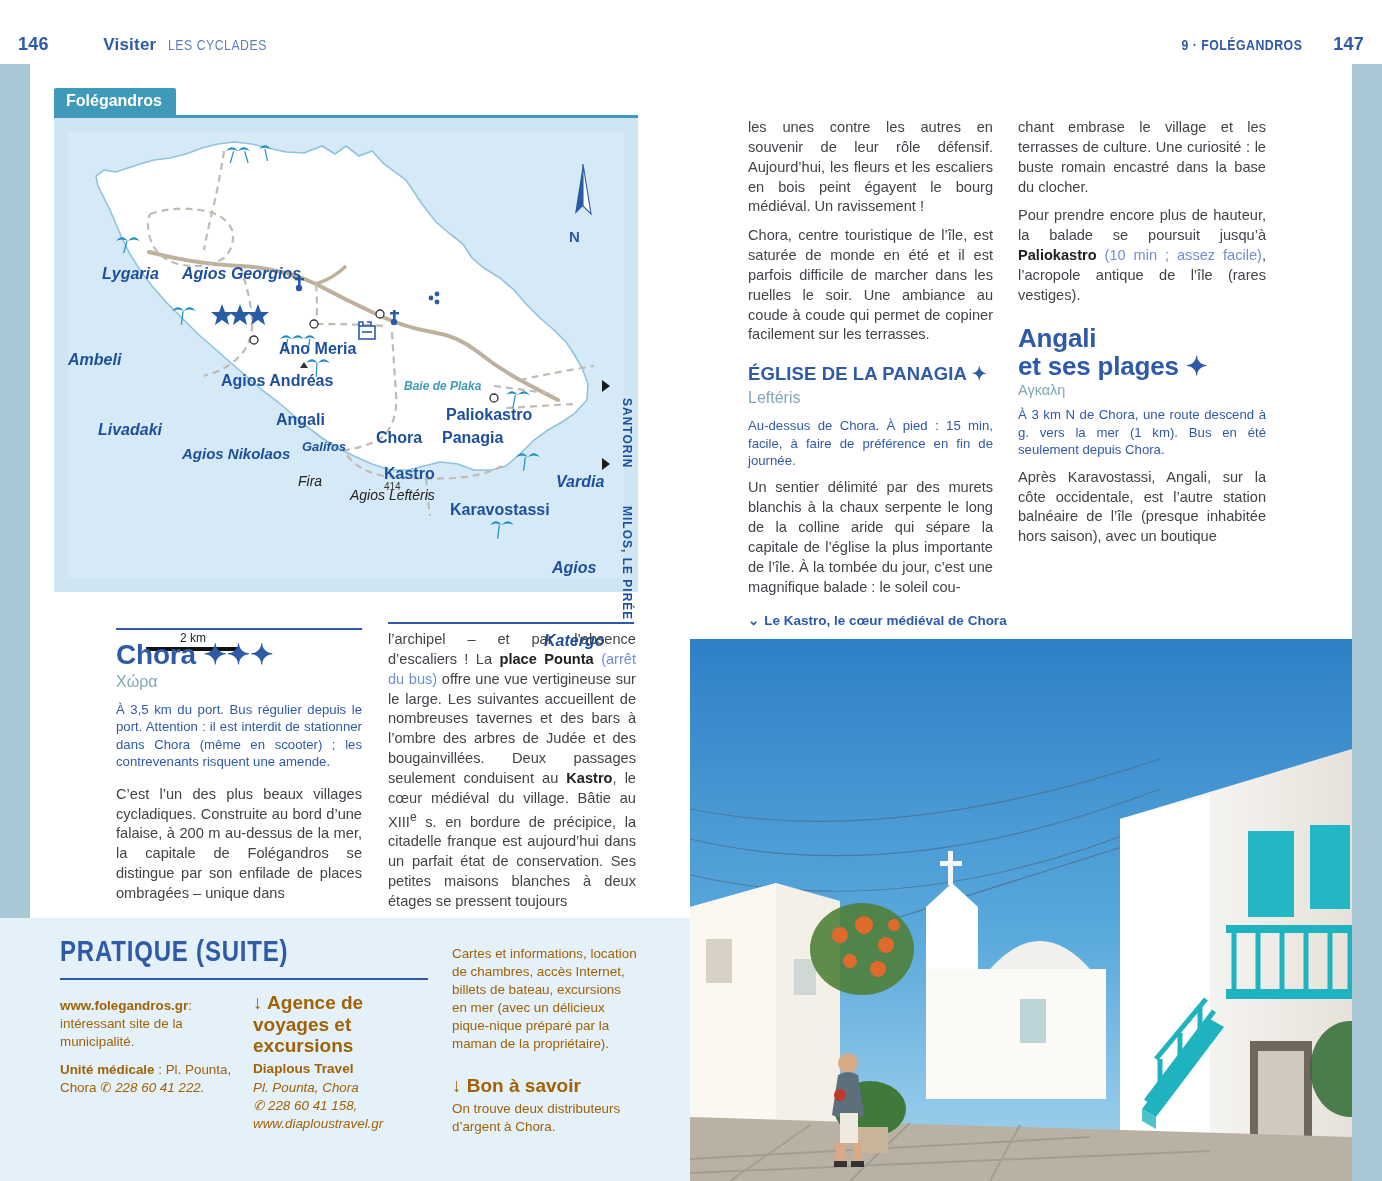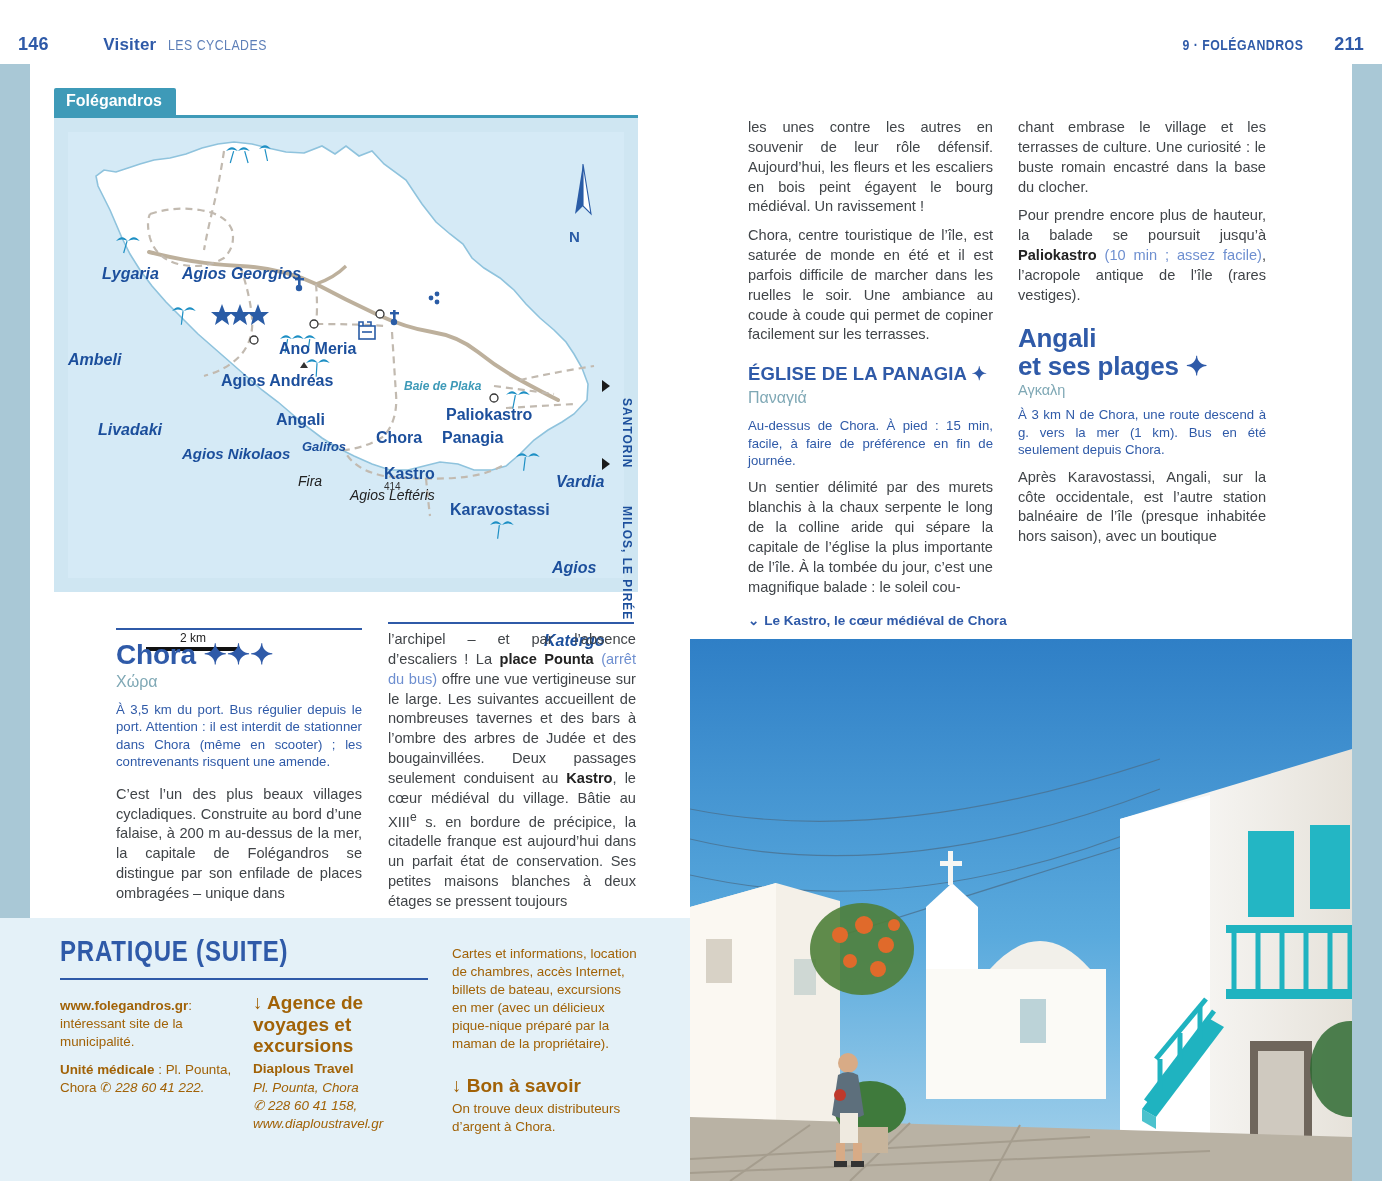--- a/index.html
+++ b/index.html
@@ -93,21 +93,21 @@
 <div class="edge-right-top"></div>
 <div class="page"></div>
 
 <div class="run-head rh-left">
   <span class="folio">146</span>
   <span class="visiter">Visiter</span>
   <span class="sect">LES CYCLADES</span>
 </div>
 <div class="run-head rh-right">
   <span class="chap">9 · FOLÉGANDROS</span>
-  <span class="folio">211</span>
+  <span class="folio">147</span>
 </div>
 
 <div class="map-wrap">
   <div class="map-tab">Folégandros</div>
   <div class="map-tab-rule"></div>
   <div class="map-frame"></div>
   <div class="map-sea"></div>
 
   <svg class="map-svg" viewBox="0 0 584 474">
 
@@ -264,21 +264,21 @@
   </div>
 </div>
 
 <div class="col" style="left:748px;top:118px;width:245px;">
   <p>les unes contre les autres en souvenir de leur rôle défensif. Aujourd’hui, les fleurs et les escaliers en bois peint égayent le bourg médiéval. Un ravissement !</p>
   <p style="margin-bottom:16px;">Chora, centre touristique de l’île, est saturée de monde en été et il est parfois difficile de marcher dans les ruelles le soir. Une ambiance au coude à coude qui permet de copiner facilement sur les terrasses.</p>
   <div class="sec-h caps">
     <span>ÉGLISE DE LA PANAGIA</span>
     <span>✦</span>
   </div>
-  <div class="greek">Παναγιά</div>
+  <div class="greek">Leftéris</div>
   <p class="prac">Au-dessus de Chora. À pied : 15 min, facile, à faire de préférence en fin de journée.</p>
   <p class="last">Un sentier délimité par des murets blanchis à la chaux serpente le long de la colline aride qui sépare la capitale de l’église la plus importante de l’île. À la tombée du jour, c’est une magnifique balade : le soleil cou-</p>
 </div>
 
 <div class="col" style="left:1018px;top:118px;width:248px;">
   <p>chant embrase le village et les terrasses de culture. Une curiosité : le buste romain encastré dans la base du clocher.</p>
   <p style="margin-bottom:18px;"><span>Pour prendre encore plus de hauteur, la balade se poursuit jusqu’à </span><b class="bk">Paliokastro</b><span class="bl"> (10 min ; assez facile)</span><span>, l’acropole antique de l’île (rares vestiges).</span></p>
   <div class="sec-h big">
     <div>Angali</div>
     <div><span>et ses plages</span> <span>✦</span></div>

